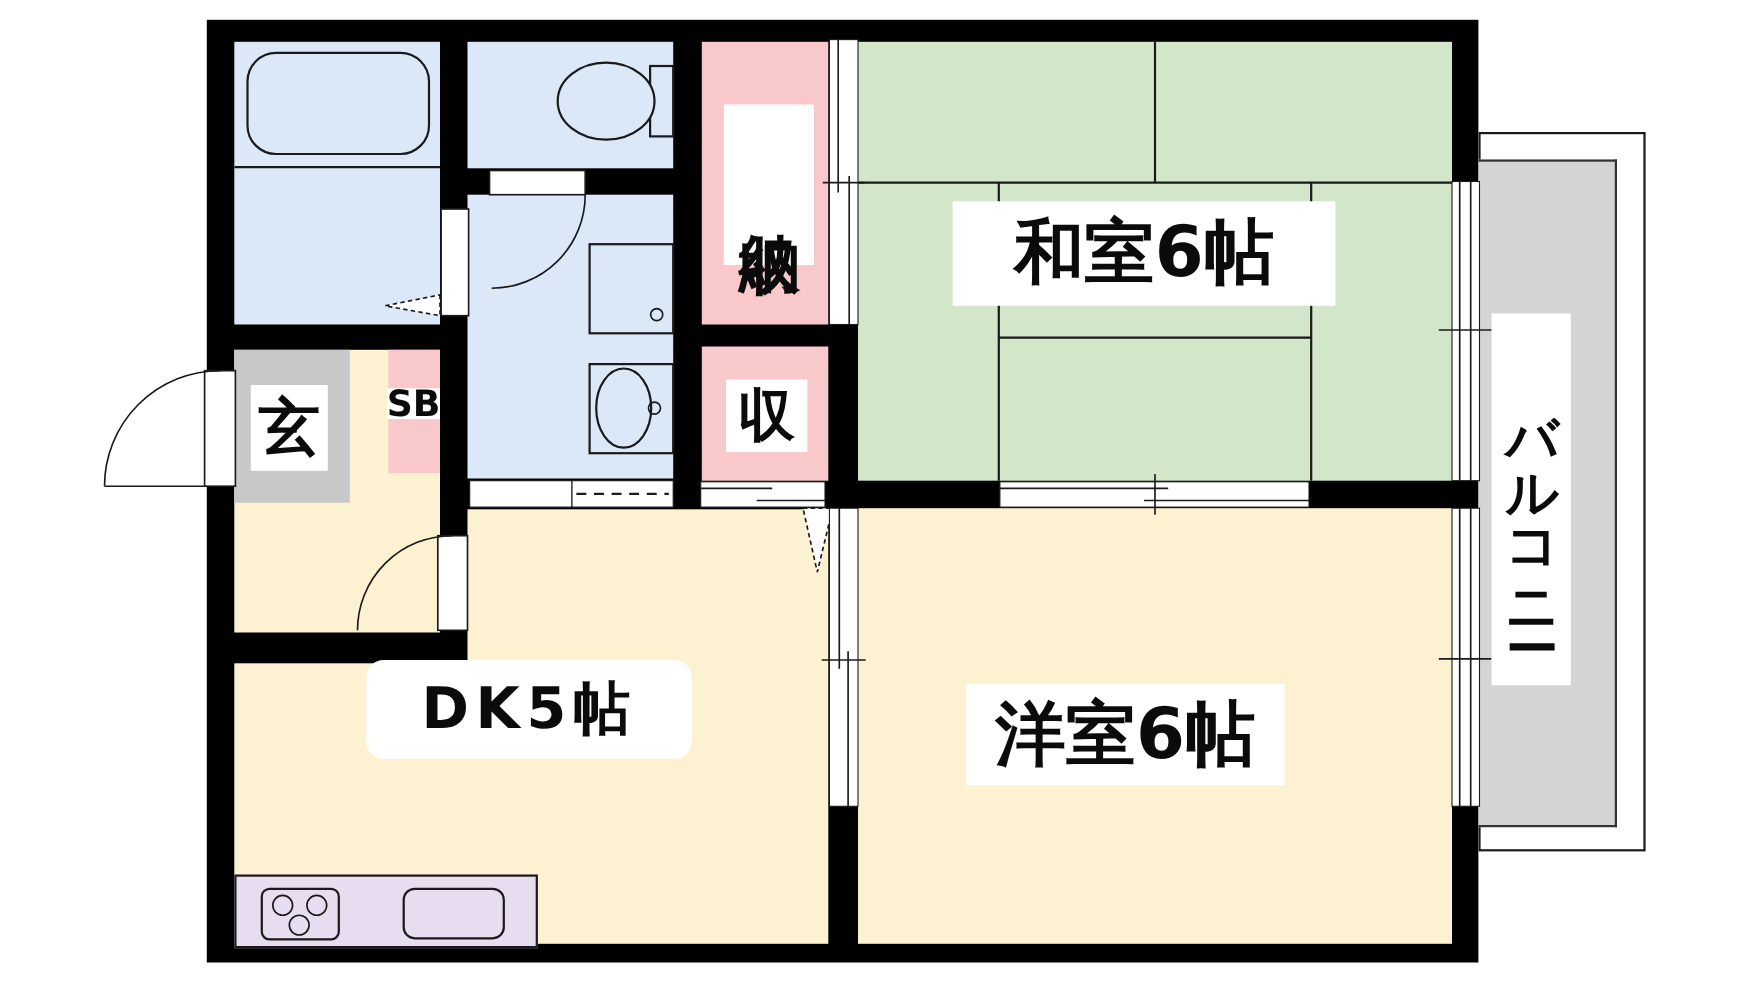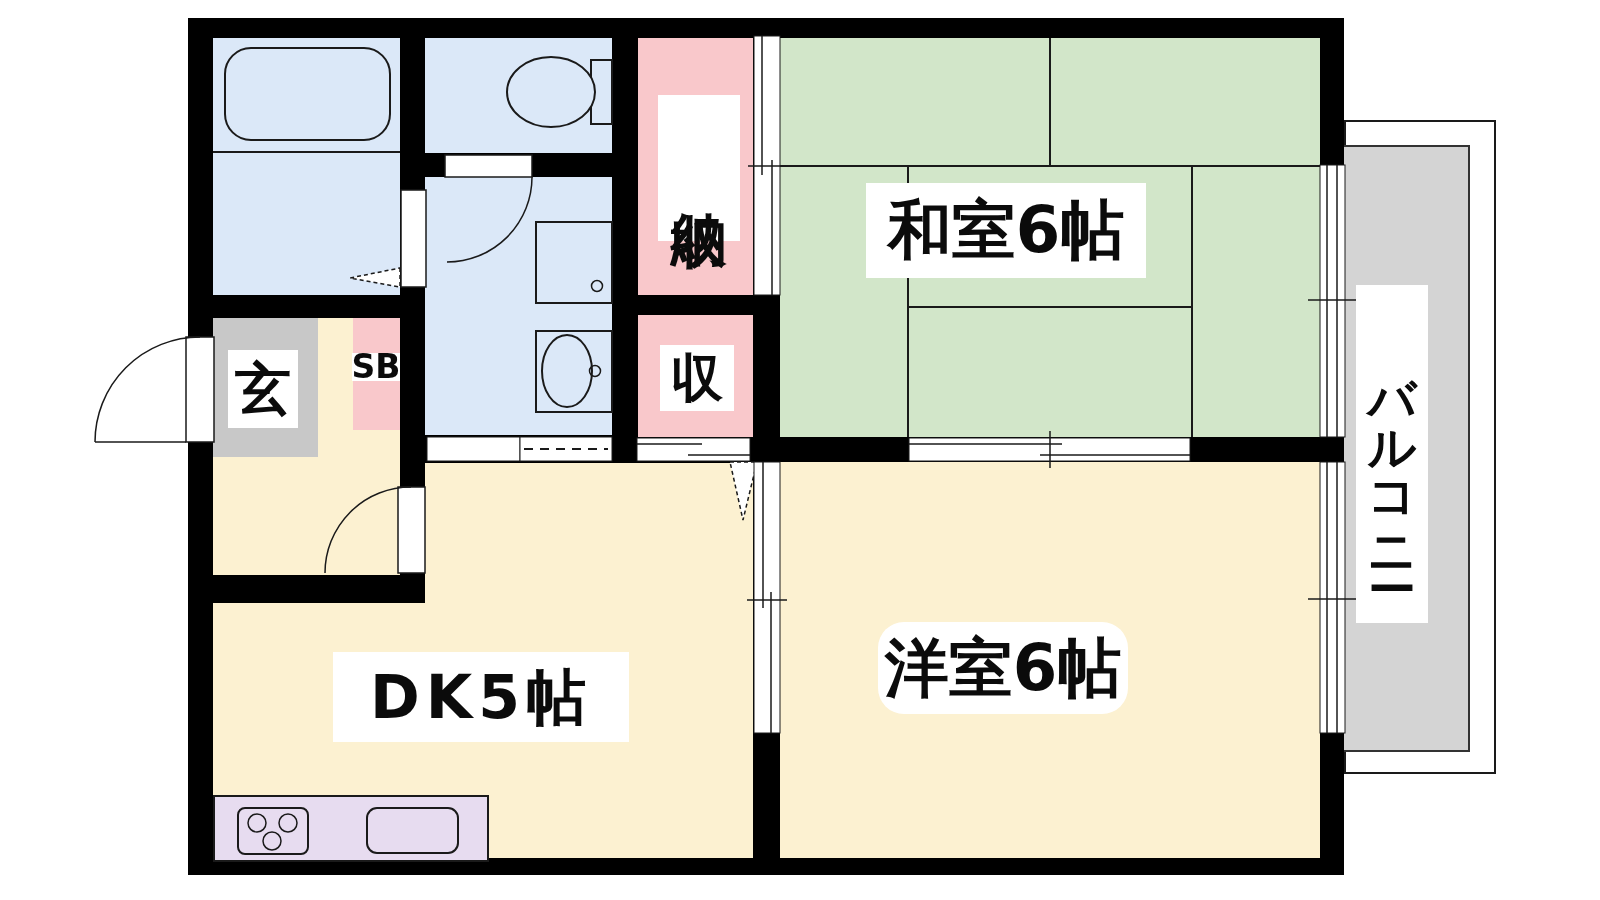--- a/index.html
+++ b/index.html
@@ -136,22 +136,22 @@
 
     <g>
       <rect class="ln" x="238" y="808" width="70" height="46" rx="7"></rect>
       <circle class="ln-thin" cx="257" cy="823" r="9"></circle>
       <circle class="ln-thin" cx="288" cy="823" r="9"></circle>
       <circle class="ln-thin" cx="272" cy="841" r="9"></circle>
     </g>
     <rect class="ln" x="367" y="808" width="91" height="45" rx="10"></rect>
   </svg>
 
-  <div class="lbl" style="left:866px;top:183px;width:280px;height:95px;font-size:64px;">和室6帖</div>
-  <div class="lbl" style="left:878px;top:622px;width:250px;height:92px;font-size:64px;border-radius:26px;">洋室6帖</div>
-  <div class="lbl" style="left:333px;top:652px;width:296px;height:90px;font-size:60px;letter-spacing:6px;">DK5帖</div>
+  <div class="lbl" style="left:866px;top:183px;width:348px;height:95px;font-size:64px;">和室6帖</div>
+  <div class="lbl" style="left:878px;top:622px;width:290px;height:92px;font-size:64px;">洋室6帖</div>
+  <div class="lbl" style="left:333px;top:600px;width:296px;height:90px;font-size:52px;letter-spacing:6px;border-radius:16px;">DK5帖</div>
   <div class="lbl lbl-v" style="left:1356px;top:285px;width:72px;height:338px;font-size:48px;">バルコニー</div>
   <div class="lbl lbl-v" style="left:658px;top:95px;width:82px;height:146px;font-size:56px;">収納</div>
   <div class="lbl" style="left:660px;top:345px;width:74px;height:66px;font-size:52px;">収</div>
   <div class="lbl" style="left:228px;top:350px;width:70px;height:78px;font-size:56px;">玄</div>
   <div class="lbl" style="left:352px;top:353px;width:48px;height:28px;font-size:33px;">SB</div>
 
 </div>
 
 </body></html>

